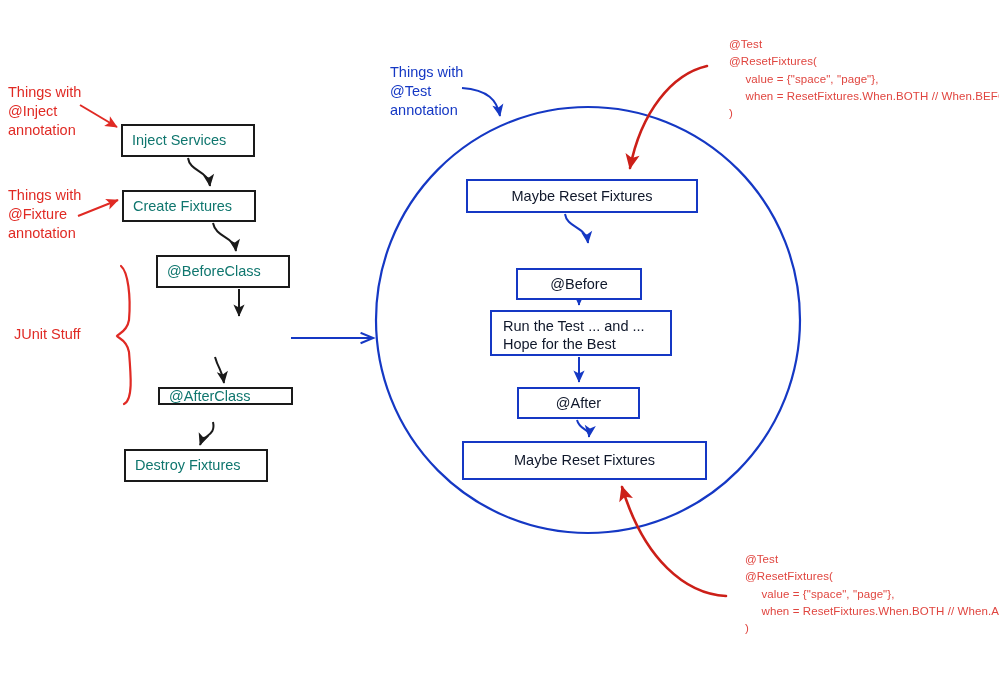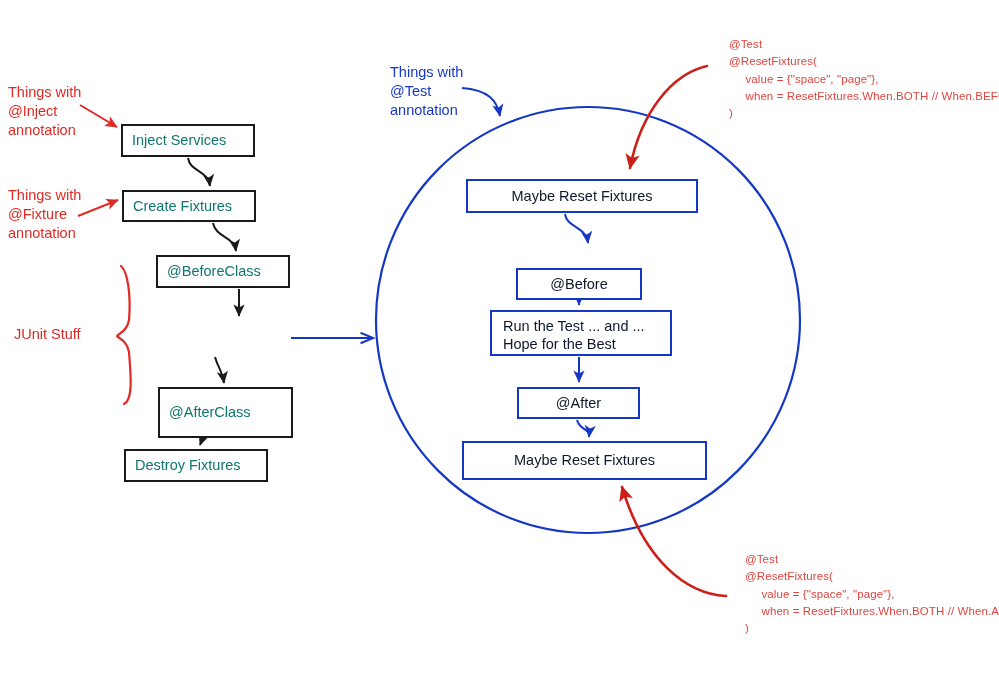--- a/index.html
+++ b/index.html
@@ -142,21 +142,21 @@
 
   <div class="node node-black" style="left:122px; top:190px; width:134px; height:32px;">
     <span class="node-text">Create Fixtures</span>
   </div>
 
   <div class="node node-black" style="left:156px; top:255px; width:134px; height:33px;">
     <span class="node-text">@BeforeClass</span>
   </div>
 
 
-  <div class="node node-black" style="left:158px; top:387px; width:135px; height:51px;">
+  <div class="node node-black" style="left:158px; top:387px; width:135px; height:18px;">
     <span class="node-text">@AfterClass</span>
   </div>
 
   <div class="node node-black" style="left:124px; top:449px; width:144px; height:33px;">
     <span class="node-text">Destroy Fixtures</span>
   </div>
 
   <div class="node node-blue" style="left:466px; top:179px; width:232px; height:34px;">
     <span class="node-text">Maybe Reset Fixtures</span>
   </div>

